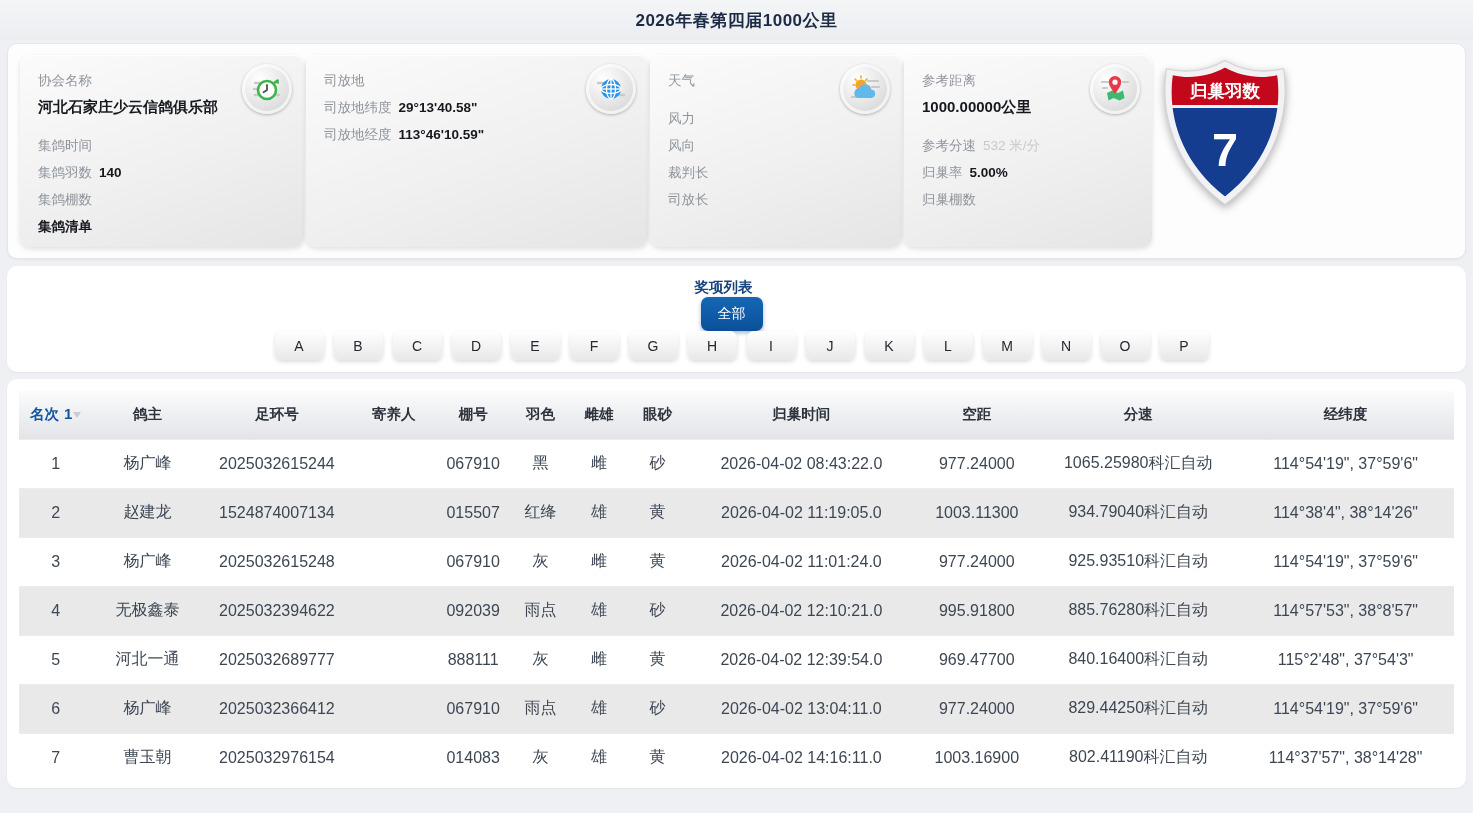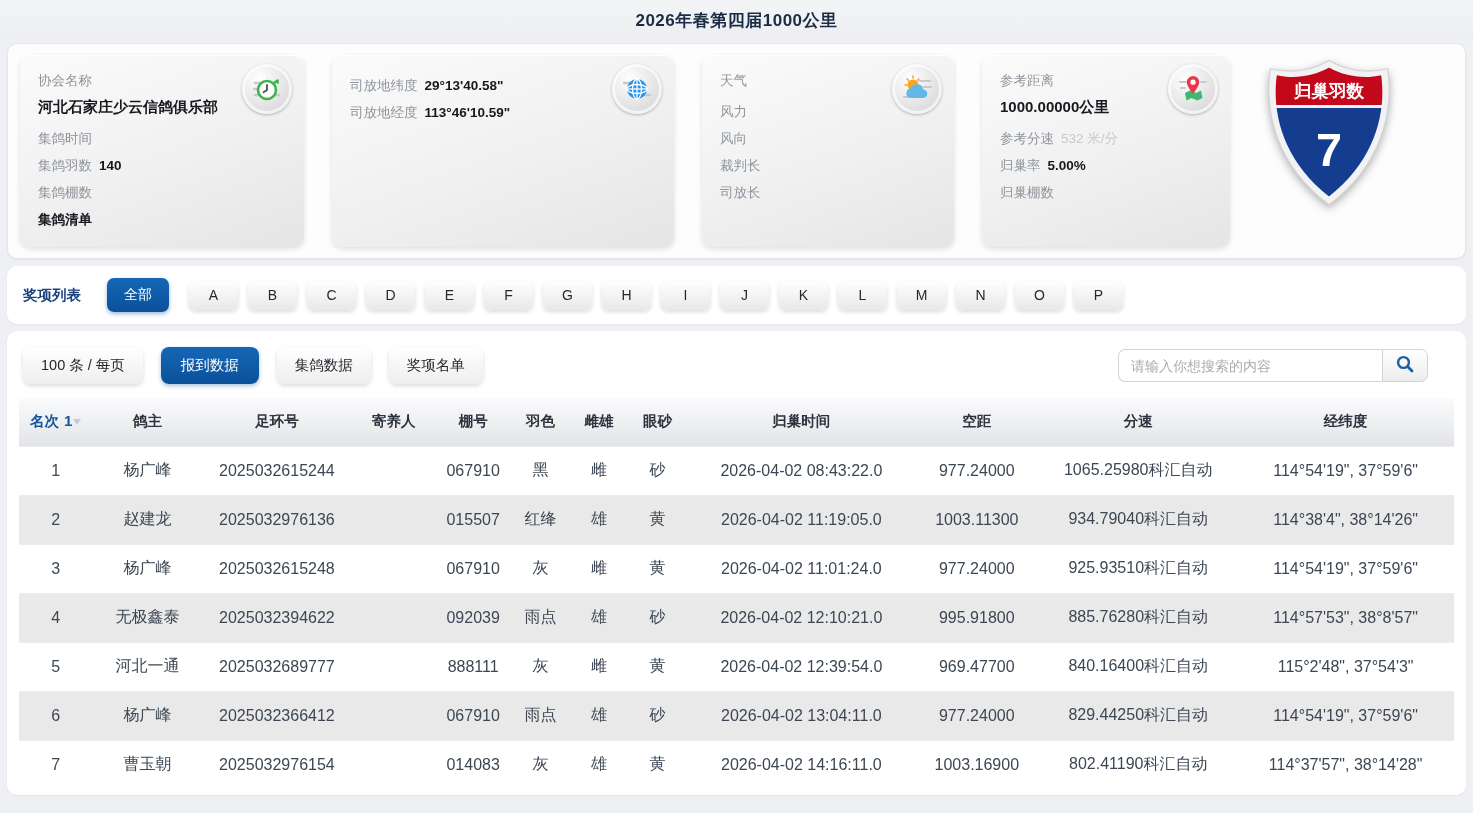--- a/index.html
+++ b/index.html
@@ -10,48 +10,48 @@
     font-family:"Liberation Sans","DejaVu Sans",sans-serif;
   }
 
   
   .titlebar { height:40px; display:flex; align-items:center; justify-content:center;
     background:linear-gradient(#f4f5f7,#ebedf0); }
   .titlebar h1 { margin:0; font-size:17px; font-weight:bold; color:#1b2b45; letter-spacing:.5px; }
 
   
   .info-panel { margin:3px 7px 4px; background:#fdfdfe; border:1px solid #e4e6ea; border-radius:10px;
-    padding:11px 12px; display:flex; gap:28px; height:216px; box-shadow:0 1px 2px rgba(0,0,0,.05); }
+    padding:11px 12px; display:flex; gap:2px; height:216px; box-shadow:0 1px 2px rgba(0,0,0,.05); }
   .card { position:relative; border-radius:10px; padding:13px 18px;
     background:linear-gradient(160deg,#fbfbfb 0%,#f0f0f0 55%,#e5e5e6 100%);
     box-shadow:0 2px 5px rgba(0,0,0,.12), inset 0 1px 0 #fff; }
   .card-association { width:284px; }
   .card-release    { width:342px; }
   .card-weather    { width:252px; }
   .card-distance   { width:248px; }
   .card-label { font-size:13.5px; color:#8f959d; margin:4px 0 8px; }
-  .card-value { font-size:15px; color:#15181d; font-weight:bold; margin-bottom:13px; }
+  .card-value { font-size:15px; color:#15181d; font-weight:bold; margin-bottom:20px; }
   .card-line { display:flex; gap:7px; font-size:13.5px; margin:9px 0; color:#8f959d; align-items:baseline; }
   .card-line .val { color:#15181d; font-weight:bold; }
   .card-line .val.muted { color:#c6cacf; font-weight:normal; }
   .card-line .lbl.strong { color:#15181d; font-weight:bold; }
   .icon-badge { position:absolute; top:9px; right:12px; width:50px; height:50px; border-radius:50%;
     background:radial-gradient(circle at 35% 30%, #ffffff, #d8d8da 80%);
     box-shadow:0 1px 3px rgba(0,0,0,.28), inset 0 0 0 3px rgba(255,255,255,.65);
     display:flex; align-items:center; justify-content:center; }
 
   
   .shield-col { flex:1; display:flex; flex-direction:column; align-items:flex-start; padding-top:2px; }
   .shield-svg { width:142px; height:150px; filter:drop-shadow(0 3px 4px rgba(0,0,0,.3)); }
   .disclaimer { margin-top:3px; font-size:13.5px; color:#c03a44; line-height:1.55; width:205px; }
   .pigeon-icon { display:inline-block; vertical-align:-4px; margin-right:5px; }
 
   
   .tabs-panel { margin:7px; background:#fff; border-radius:10px; padding:12px 16px;
-    display:flex; align-items:center; box-shadow:0 1px 2px rgba(0,0,0,.05); }
+    display:flex; align-items:center; box-shadow:0 1px 2px rgba(0,0,0,.05);flex-direction:column; }
   .tabs-label { font-size:14.5px; font-weight:bold; color:#17427e; margin-right:26px; }
   .tab-all { background:linear-gradient(#1567b6,#0b5099); color:#fff; font-size:14px; padding:8px 17px;
     border-radius:7px; border:none; box-shadow:0 2px 4px rgba(11,80,153,.4); cursor:pointer; margin-right:10px; }
   .tab-letter { width:49px; height:29px; border-radius:7px; border:none; margin-left:10px;
     background:linear-gradient(#ffffff,#e8e8e9); box-shadow:0 2px 4px rgba(0,0,0,.14);
     color:#23292f; font-size:14px; cursor:pointer; }
 
   
   .main-panel { margin:7px; background:#fff; border-radius:10px; padding:12px 12px 6px;
     box-shadow:0 1px 2px rgba(0,0,0,.05); }
@@ -135,20 +135,21 @@
         </g>
         <circle cx="16" cy="16" r="10" fill="#2a93e8"></circle>
         <g stroke="#fff" stroke-width="1.3" fill="none">
           <ellipse cx="16" cy="16" rx="4.5" ry="10"></ellipse>
           <ellipse cx="16" cy="16" rx="10" ry="4.5"></ellipse>
           <line x1="6" y1="16" x2="26" y2="16"></line>
           <line x1="16" y1="6" x2="16" y2="26"></line>
         </g>
       </svg>
     </div>
+    <div class="card-label">司放地</div>
     <div class="card-lines">
         <div class="card-line">
           <span class="lbl">司放地纬度</span>
           <span class="val">29°13'40.58"</span>
         </div>
         <div class="card-line">
           <span class="lbl">司放地经度</span>
           <span class="val">113°46'10.59"</span>
         </div>
       </div>
@@ -244,35 +245,20 @@
   </div>
 </div>
 
 <div class="tabs-panel">
   <span class="tabs-label">奖项列表</span>
   <button class="tab-all">全部</button>
   <span id="letter-tabs"><button class="tab-letter">A</button><button class="tab-letter">B</button><button class="tab-letter">C</button><button class="tab-letter">D</button><button class="tab-letter">E</button><button class="tab-letter">F</button><button class="tab-letter">G</button><button class="tab-letter">H</button><button class="tab-letter">I</button><button class="tab-letter">J</button><button class="tab-letter">K</button><button class="tab-letter">L</button><button class="tab-letter">M</button><button class="tab-letter">N</button><button class="tab-letter">O</button><button class="tab-letter">P</button></span>
 </div>
 
 <div class="main-panel">
-  <div class="controls">
-    <button class="btn-light">100 条 / 每页</button>
-    <span id="toolbar-buttons"><button class="btn-primary gap-lg">报到数据</button><button class="btn-light gap-lg">集鸽数据</button><button class="btn-light gap-lg">奖项名单</button></span>
-    <div class="search-box">
-      <input class="search-input" type="text" value="" placeholder="请输入你想搜索的内容" style="">
-      <button class="search-btn">
-        <span>
-          <svg width="20" height="20" viewBox="0 0 20 20">
-            <circle cx="8.5" cy="8.5" r="5.4" fill="none" stroke="#1a5fa8" stroke-width="2.4"></circle>
-            <line x1="12.6" y1="12.6" x2="17" y2="17" stroke="#1a5fa8" stroke-width="2.8" stroke-linecap="round"></line>
-          </svg>
-        </span>
-      </button>
-    </div>
-  </div>
 
   <table>
     <colgroup id="table-cols">
         <col style="width: 5.1%;">
         <col style="width: 7.7%;">
         <col style="width: 10.35%;">
         <col style="width: 5.95%;">
         <col style="width: 5.1%;">
         <col style="width: 4.3%;">
         <col style="width: 3.85%;">
@@ -309,21 +295,21 @@
           <td>雌</td>
           <td>砂</td>
           <td>2026-04-02 08:43:22.0</td>
           <td>977.24000</td>
           <td>1065.25980科汇自动</td>
           <td>114°54'19", 37°59'6"</td>
         </tr>
         <tr class="alt">
           <td>2</td>
           <td>赵建龙</td>
-          <td>2025032976136</td>
+          <td>1524874007134</td>
           <td></td>
           <td>015507</td>
           <td>红绛</td>
           <td>雄</td>
           <td>黄</td>
           <td>2026-04-02 11:19:05.0</td>
           <td>1003.11300</td>
           <td>934.79040科汇自动</td>
           <td>114°38'4", 38°14'26"</td>
         </tr>

